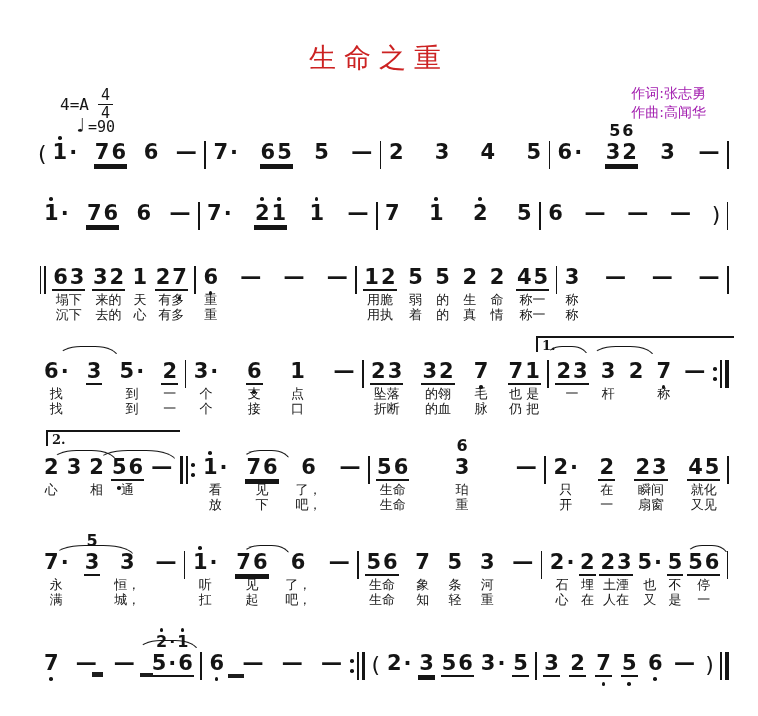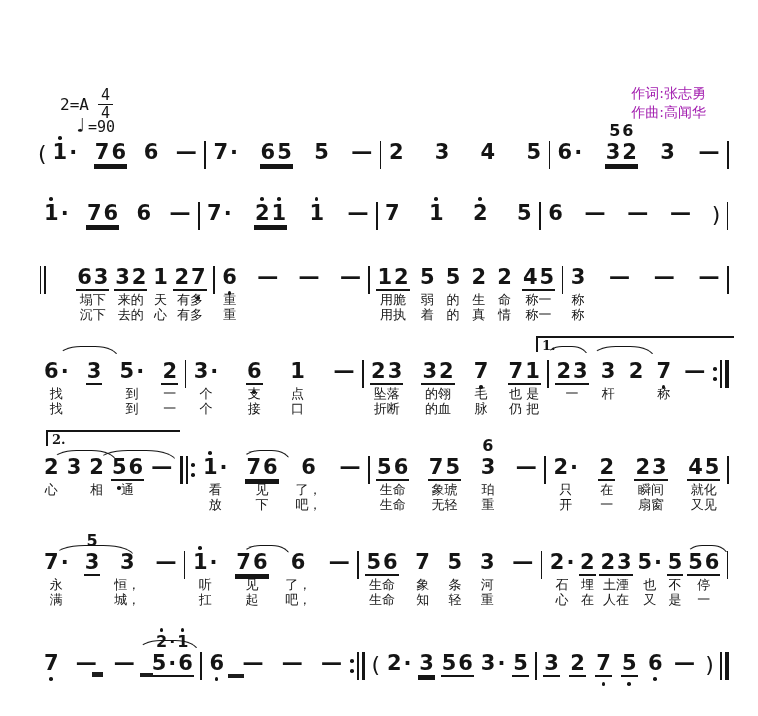--- a/index.html
+++ b/index.html
@@ -48,26 +48,27 @@
   .slur{position:absolute;height:9px;border:1.6px solid transparent;
         border-top:1.8px solid #151515;border-radius:100% 100% 0 0/260% 260% 0 0;}
   .volta{position:absolute;height:14px;border-top:2.2px solid #151515;border-left:2.2px solid #151515;
          font:700 13px "DejaVu Serif",serif;padding:0 0 0 4px;line-height:15px;}
   .frag{position:absolute;background:#1d1d1d;}
 </style>
 </head>
 <body>
 
 <div id="page">
+  <div id="title" style="color: rgb(204, 34, 34);">生命之重</div>
   <div id="credits" style="color: #a21caf;">
     <div>作词:张志勇</div>
     <div>作曲:高闻华</div>
   </div>
   <div id="keysig">
-    <span>2=A</span>
+    <span>4=A</span>
     <span class="frac">
       <span class="ft">4</span>
       <span class="fb2">4</span>
     </span>
   </div>
   <div id="tempo">
     <span class="nq">♩</span><span>=90</span>
   </div>
   <div id="score">
       <div class="line" style="top: 125px; --th: 16px;">
@@ -308,21 +309,21 @@
         </div>
         <span class="barw">
           <span class="bl"></span>
         </span>
       </div>
       <div class="line" style="top: 258px; --th: 8px;">
         <span class="barw">
           <span class="bl"></span>
           <span class="bl"></span>
         </span>
-        <div class="meas" style="flex-grow: 130; margin-left: 24px;">
+        <div class="meas" style="flex-grow: 130;">
           <div class="tok">
             <div class="trow"></div>
             <div class="nrow">
               <span class="seq u1"><span class="dg">6</span><span class="dg">3</span></span>
             </div>
             <div class="ly">塌下</div>
             <div class="ly">沉下</div>
           </div>
           <div class="tok">
             <div class="trow"></div>
@@ -740,28 +741,20 @@
           <span class="bl"></span>
         </span>
         <div class="meas" style="flex-grow: 154;">
           <div class="tok">
             <div class="trow"></div>
             <div class="nrow">
               <span class="seq u1"><span class="dg">5</span><span class="dg">6</span></span>
             </div>
             <div class="ly">生命</div>
             <div class="ly">生命</div>
-          </div>
-          <div class="tok">
-            <div class="trow"></div>
-            <div class="nrow">
-              <span class="seq u1"><span class="dg">7</span><span class="dg">5</span></span>
-            </div>
-            <div class="ly">象琥</div>
-            <div class="ly">无轻</div>
           </div>
           <div class="tok">
             <div class="trow">
               <span class="seq"><span class="dg">6</span></span>
             </div>
             <div class="nrow">
               <span class="seq"><span class="dg">3</span></span>
             </div>
             <div class="ly">珀</div>
             <div class="ly">重</div>

